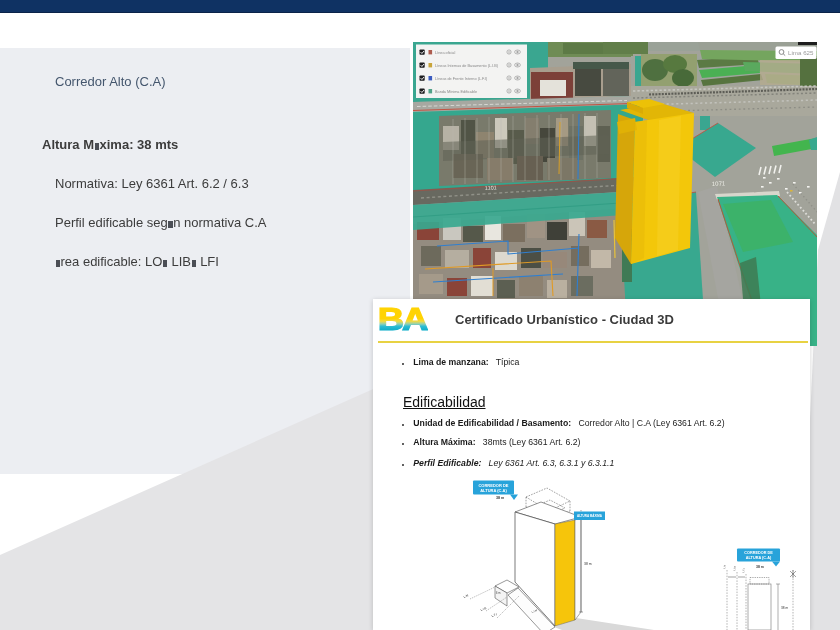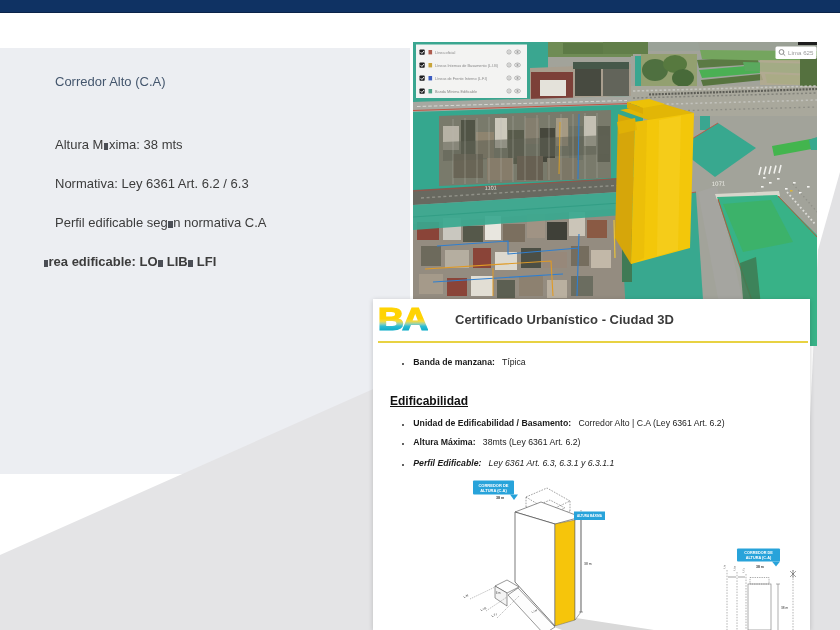--- a/index.html
+++ b/index.html
@@ -12,37 +12,37 @@
   .card{left:373px;top:299px;width:437px;height:331px;background:#fff;
         box-shadow:0 1px 5px rgba(0,0,0,.18);}
   .lefttext{color:#3c3c3c;font-size:13px;white-space:nowrap;}
   .tofu{display:inline-block;width:4.5px;height:6.5px;background:#4b4e55;margin:0 .5px;vertical-align:-0.5px;}
   .title{left:445px;top:312px;font-size:13px;font-weight:bold;color:#3b3b3b;white-space:nowrap;margin-left:10px;}
   .yline{left:378px;top:341px;width:430px;height:2px;background:#e8d243;}
   .crow{font-size:8.7px;color:#222;white-space:nowrap;}
   .crow b{color:#1a1a1a;}
   .bullet{display:inline-block;width:1.8px;height:1.8px;background:#333;border-radius:50%;
           vertical-align:0.5px;margin-right:9.5px;}
-  .edif{left:390px;top:394px;font-size:12px;font-weight:bold;color:#111;
+  .edif{left:403px;top:394px;font-size:14px;font-weight:normal;color:#111;
         text-decoration:underline;}
 </style>
 </head>
 <body>
 <div class="abs topbar"></div>
 <div class="abs grayrect"></div>
 <svg class="abs bandA" width="840" height="630" viewBox="0 0 840 630">
   <polygon points="0,555 810,195 810,630 0,630" fill="#e4e4e6"></polygon>
   <polygon points="840,172 818,250 800,630 840,630" fill="#e2e2e4"></polygon>
 </svg>
 
 <div class="abs lefttext" style="left:55px;top:74px;color:#44566d;">Corredor Alto (C.A)</div>
-<div class="abs lefttext" style="left:55px;top:137px;">Altura M<span class="tofu"></span>xima: 38 mts</div>
+<div class="abs lefttext" style="left:42px;top:137px;font-weight:bold;">Altura M<span class="tofu"></span>xima: 38 mts</div>
 <div class="abs lefttext" style="left:55px;top:176px;">Normativa: Ley 6361 Art. 6.2 / 6.3</div>
 <div class="abs lefttext" style="left:55px;top:215px;">Perfil edificable seg<span class="tofu"></span>n normativa C.A</div>
-<div class="abs lefttext" style="left:43px;top:254px;font-weight:bold;"><span class="tofu"></span>rea edificable: LO<span class="tofu"></span> LIB<span class="tofu"></span> LFI</div>
+<div class="abs lefttext" style="left:55px;top:254px;"><span class="tofu"></span>rea edificable: LO<span class="tofu"></span> LIB<span class="tofu"></span> LFI</div>
 
 <svg class="abs" style="left:413px;top:42px;" width="404" height="304" viewBox="0 0 404 304">
   <rect x="0" y="0" width="404" height="304" fill="#a2a39a"></rect>
 
   <rect x="85" y="0" width="135" height="15" fill="#6f8c55"></rect>
   <rect x="95" y="2" width="30" height="10" fill="#55713f"></rect>
   <rect x="150" y="1" width="40" height="11" fill="#5d7a46"></rect>
   <rect x="190" y="0" width="45" height="12" fill="#617e49"></rect>
   <rect x="235" y="0" width="60" height="9" fill="#9aa298"></rect>
 
@@ -273,21 +273,21 @@
       </linearGradient>
     </defs>
     <g transform="scale(1.18,1)">
         <text x="-1" y="24.5" font-family="Liberation Sans, sans-serif" font-weight="bold" font-size="31" letter-spacing="-2" fill="url(#bag)" stroke="url(#bag)" stroke-width="1.2">BA</text>
       </g>
   </svg>
 </div>
 <div class="abs title">Certificado Urbanístico - Ciudad 3D</div>
 <div class="abs yline"></div>
 
-<div class="abs crow" style="left:402px;top:357px;"><span class="bullet"></span><b>Banda de manzana:</b>&nbsp;&nbsp; Típica</div>
+<div class="abs crow" style="left:402px;top:357px;"><span class="bullet"></span><b>Lima de manzana:</b>&nbsp;&nbsp; Típica</div>
 <div class="abs edif">Edificabilidad</div>
 <div class="abs crow" style="left:402px;top:418px;"><span class="bullet"></span><b>Unidad de Edificabilidad / Basamento:</b>&nbsp;&nbsp; Corredor Alto | C.A (Ley 6361 Art. 6.2)</div>
 <div class="abs crow" style="left:402px;top:437px;text-align:right;"><span class="bullet"></span><b>Altura Máxima:</b>&nbsp;&nbsp; 38mts (Ley 6361 Art. 6.2)</div>
 <div class="abs crow" style="left:402px;top:458px;font-style:italic;"><span class="bullet"></span><b>Perfil Edificable:</b>&nbsp;&nbsp; Ley 6361 Art. 6.3, 6.3.1 y 6.3.1.1</div>
 
 <svg class="abs" style="left:440px;top:470px;" width="370" height="160" viewBox="0 0 370 160">
 
   <polygon points="114,157 136,148 214,160 122,160" fill="#d9d9d9"></polygon>
 
   <g fill="none" stroke="#555" stroke-width="0.55" stroke-dasharray="1.6,1.2">

